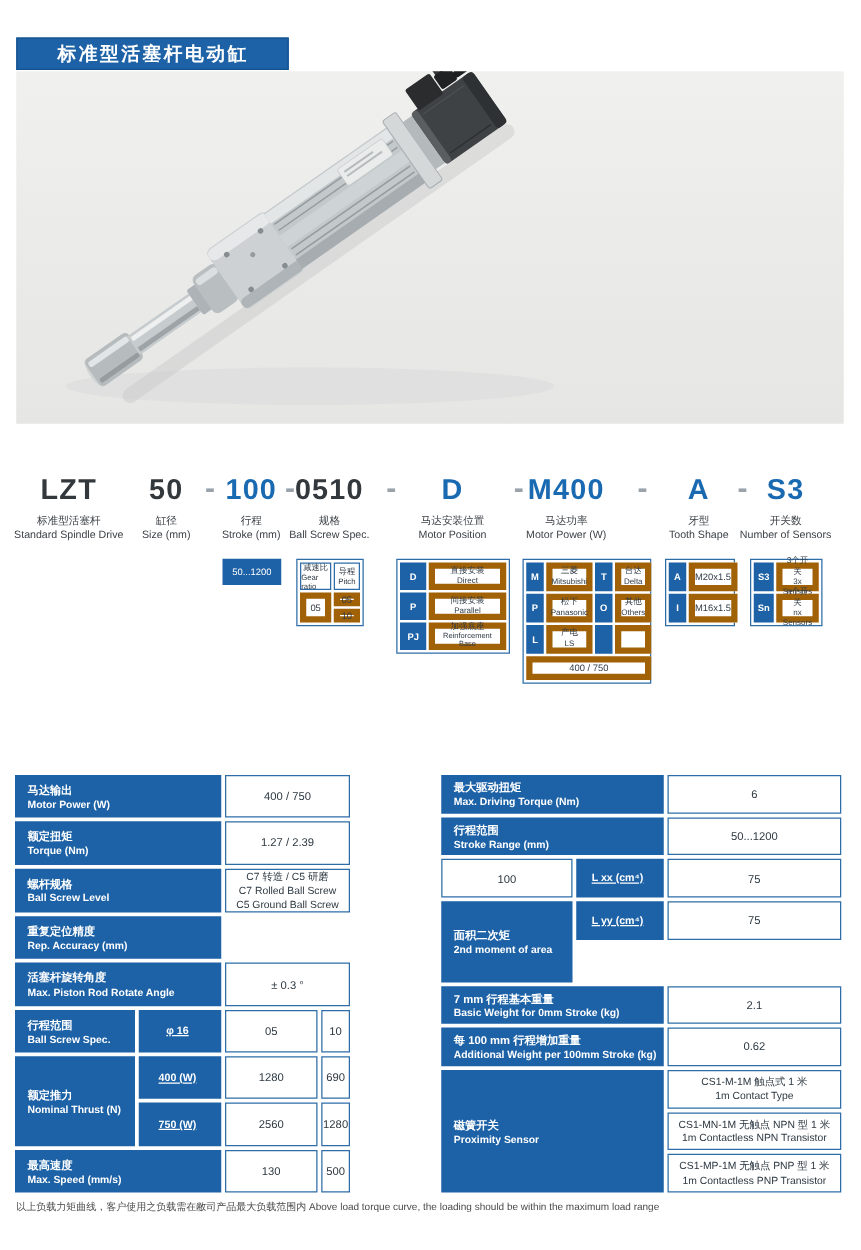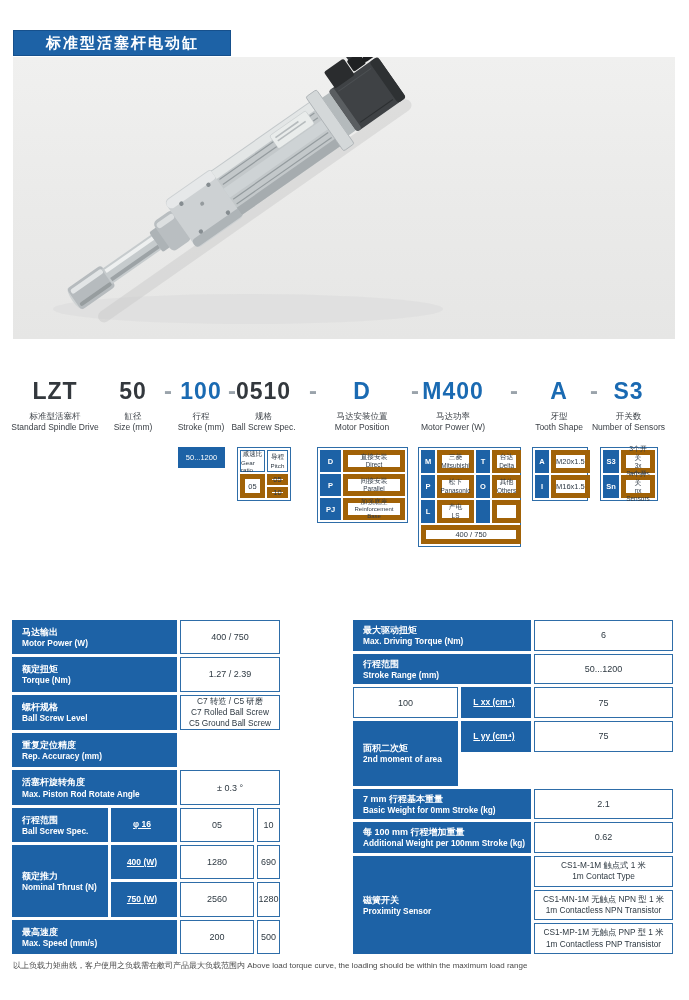--- a/index.html
+++ b/index.html
@@ -343,21 +343,21 @@
     <div class="lbl sub">
       <div class="zh">750  (W)</div>
     </div>
     <div class="val">2560</div>
     <div class="val">1280</div>
 
     <div class="lbl" style="grid-column:1/3">
       <div class="zh">最高速度</div>
       <div class="en">Max. Speed (mm/s)</div>
     </div>
-    <div class="val">200</div>
+    <div class="val">130</div>
     <div class="val">500</div>
   </div>
 
   <div class="spec-table spec-right">
     <div class="lbl" style="grid-column:1/3">
       <div class="zh">最大驱动扭矩</div>
       <div class="en">Max. Driving Torque (Nm)</div>
     </div>
     <div class="val">6</div>
 

